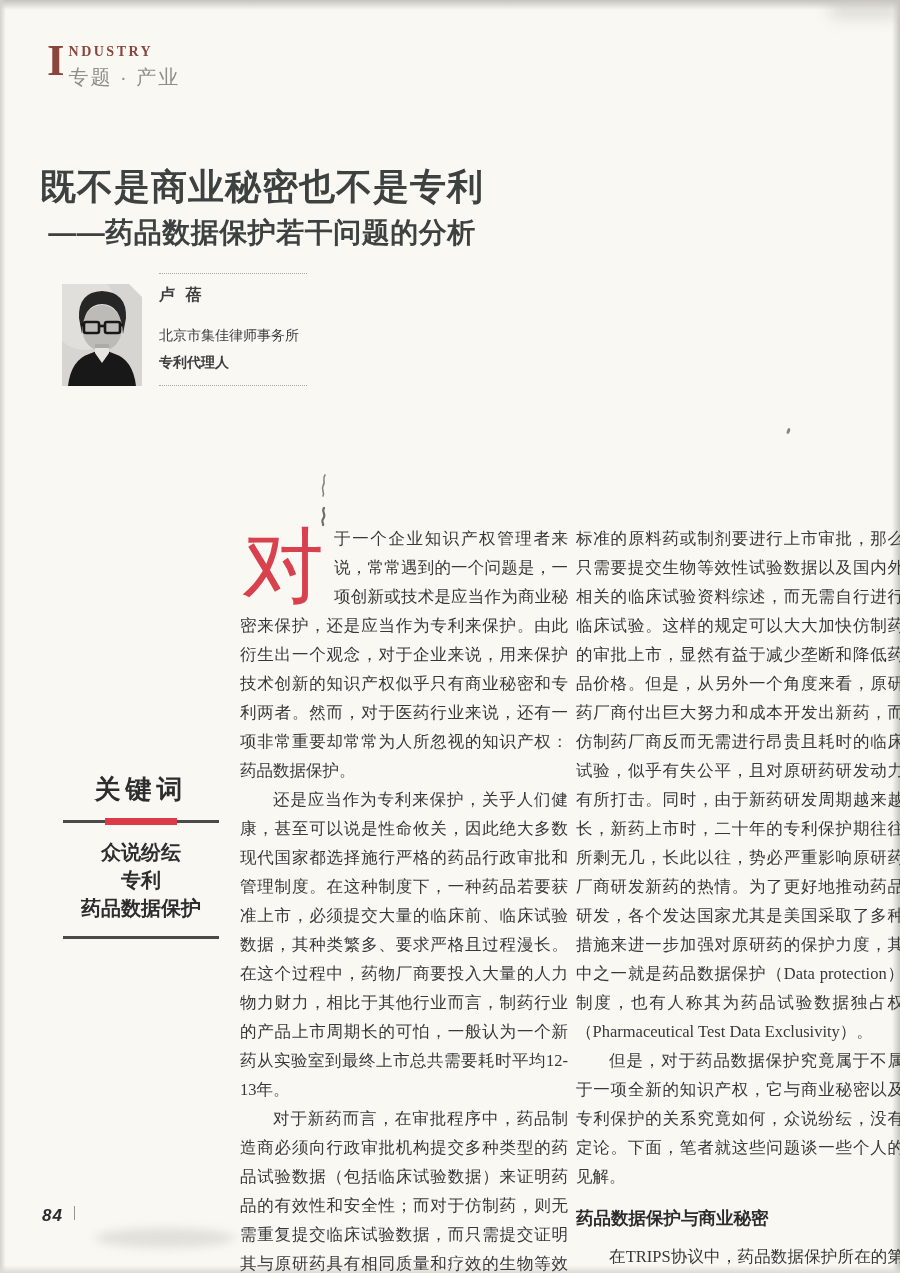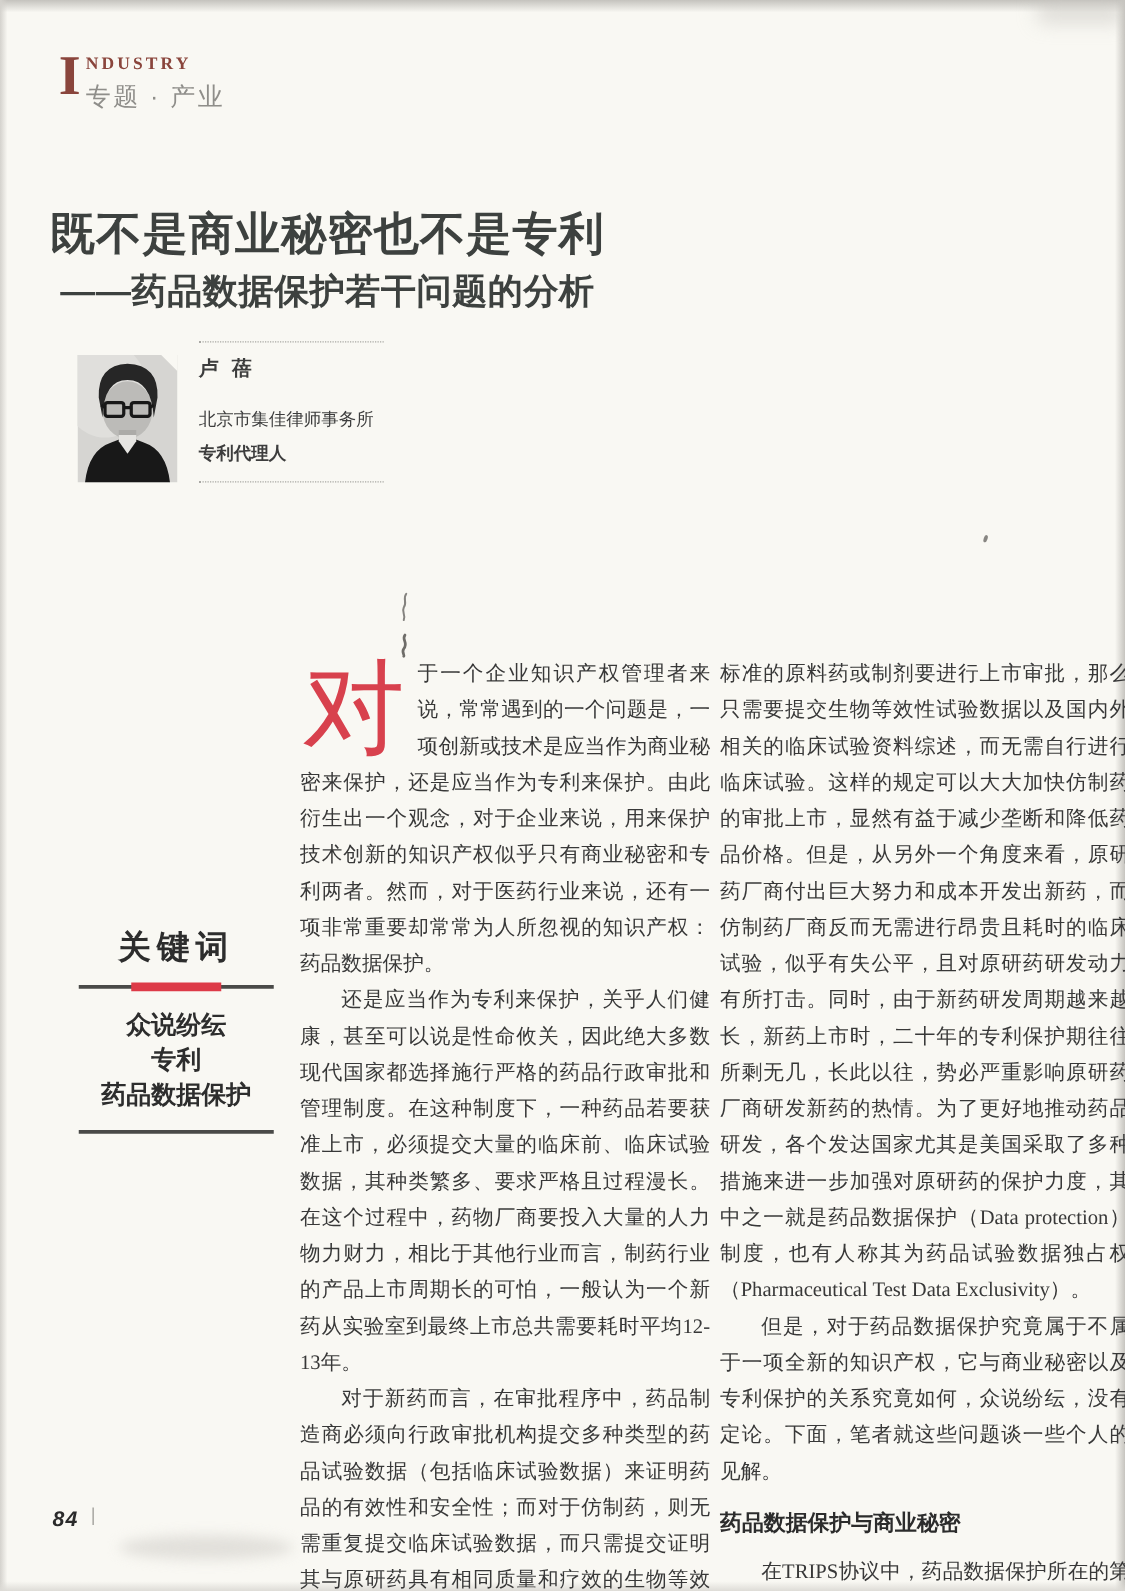--- a/index.html
+++ b/index.html
@@ -47,21 +47,21 @@
   .photo{width:80px;height:102px;flex:0 0 auto;}
   .author-info{margin-left:17px;width:148px;
     border-top:1px dotted #a9a8a4;border-bottom:1px dotted #a9a8a4;
     padding:11px 0 13px;align-self:flex-start;
     font-family:"Liberation Sans","DejaVu Sans",sans-serif;color:#3d3d3d;}
   .author-name{font-size:16px;font-weight:bold;letter-spacing:3px;}
   .author-aff{font-size:14px;font-weight:normal;margin-top:21px;}
   .author-role{font-size:14px;font-weight:bold;margin-top:9px;}
 
   
-  .keywords{position:absolute;left:63px;top:740px;width:156px;text-align:center;color:#2d2d2d;}
+  .keywords{position:absolute;left:63px;top:772px;width:156px;text-align:center;color:#2d2d2d;}
   .kw-heading{font-size:26px;font-weight:bold;letter-spacing:5px;}
   .kw-rule{margin-top:13px;height:3px;background:#4a4a48;position:relative;}
   .kw-rule-red{position:absolute;left:27%;width:46%;top:-2px;height:7px;background:#dd3a47;}
   .kw-list{margin-top:15px;font-weight:bold;font-size:20px;line-height:28px;}
   .kw-rule-bottom{margin-top:14px;height:3px;background:#4a4a48;}
 
   
   .col{position:absolute;top:524px;width:328px;font-size:16.5px;line-height:29px;
     text-align:justify;color:#383838;}
   .col-left{left:240px;}

